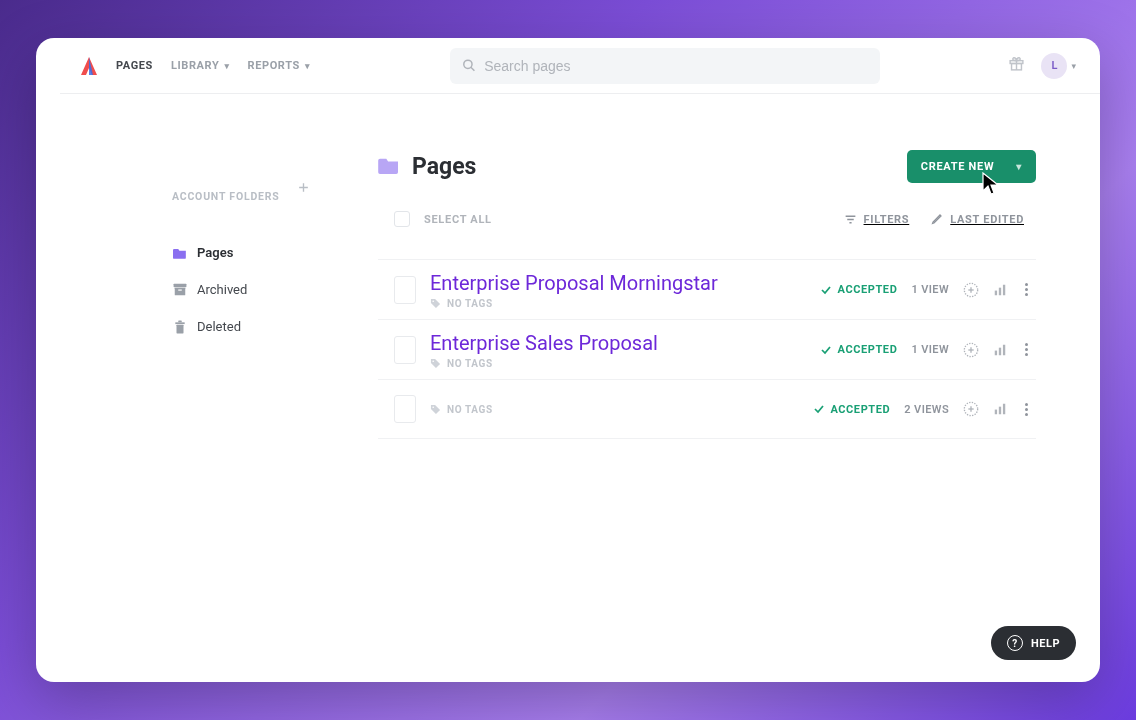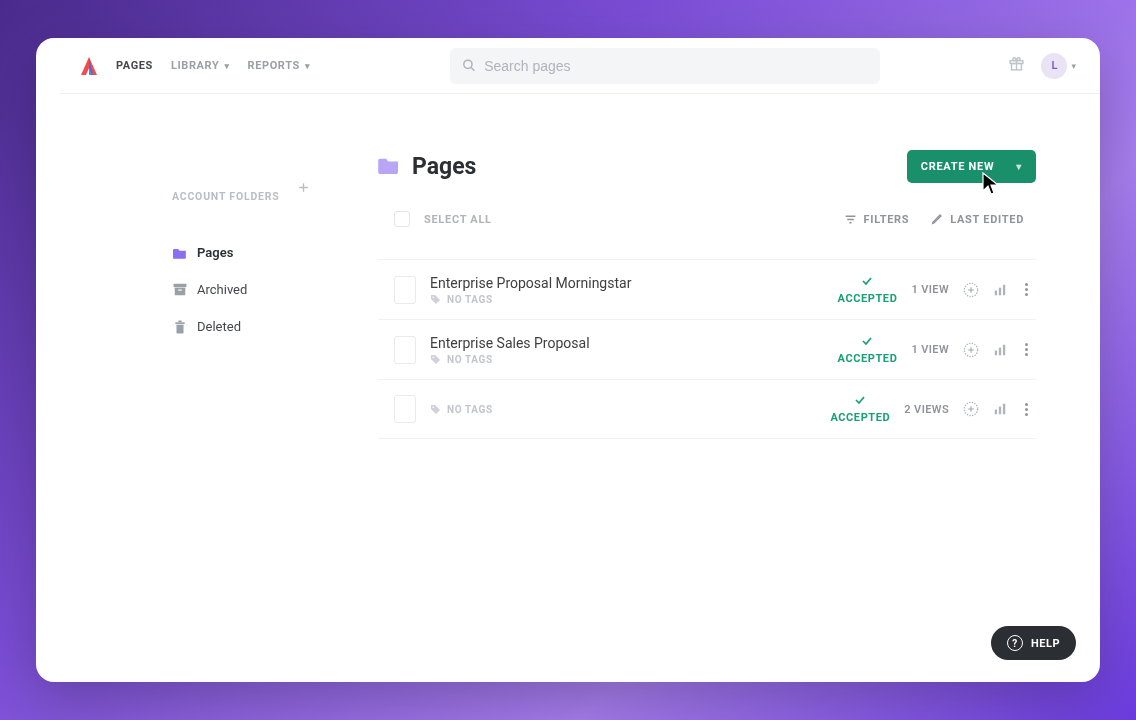--- a/index.html
+++ b/index.html
@@ -140,21 +140,21 @@
     padding: 0 12px 0 16px;
     margin-bottom: 32px;
   }
   .checkbox-shell {
     width:16px; height:16px; border:1.5px solid #e2e5e9; border-radius:3px;
     margin-right: 14px;
   }
   .select-all {
     font-size:11px; font-weight:700; letter-spacing:0.7px; color:#b0b4ba;
   }
-  .toolbar-right { margin-left:auto; display:flex; gap:22px; }
+  .toolbar-right { margin-left:auto; display:flex; gap:22px;text-decoration:underline; }
   .tool-btn {
     display:flex; align-items:center; gap:7px;
     font-size:11px; font-weight:700; letter-spacing:0.7px; color:#8f949c;
     cursor:pointer;
   }
 
   .list { display:flex; flex-direction:column; }
   .row {
     height: 60px;
     border-top: 1px solid #f0f1f3;
@@ -164,26 +164,26 @@
   .row:first-child { border-top: 1px solid #f0f1f3; }
   .row:last-child { border-bottom: 1px solid #f0f1f3; }
   .row-thumb {
     width: 22px; height: 28px;
     background: #fff;
     border: 1px solid #e8eaed;
     border-radius:3px;
     margin-right: 14px;
   }
   .row-main { flex:1; }
-  .row-title { font-size: 14px; color:#404040; margin-bottom:3px; }
+  .row-title { font-size: 20px; color:#6d28d9; margin-bottom:3px; }
   .row-tags { display:flex; align-items:center; gap:6px; font-size:10px; font-weight:700; letter-spacing:0.6px; color:#c2c6cc; }
   .row-right { display:flex; align-items:center; gap:14px; }
   .status {
     display:flex; align-items:center; gap:5px;
-    font-size:11px; font-weight:700; letter-spacing:0.6px; color:#1aa075;flex-direction:column;
+    font-size:11px; font-weight:700; letter-spacing:0.6px; color:#1aa075;
   }
   .views {
     font-size:11px; font-weight:600; letter-spacing:0.4px; color:#8f949c;
   }
   .row-icon { color:#b0b4ba; display:flex; align-items:center; cursor:pointer; }
   .kebab { display:flex; flex-direction:column; gap:2px; padding:4px; cursor:pointer;}
   .kebab span { width:3px; height:3px; background:#8f949c; border-radius:50%; }
 
   .help-btn {
     position:absolute;

